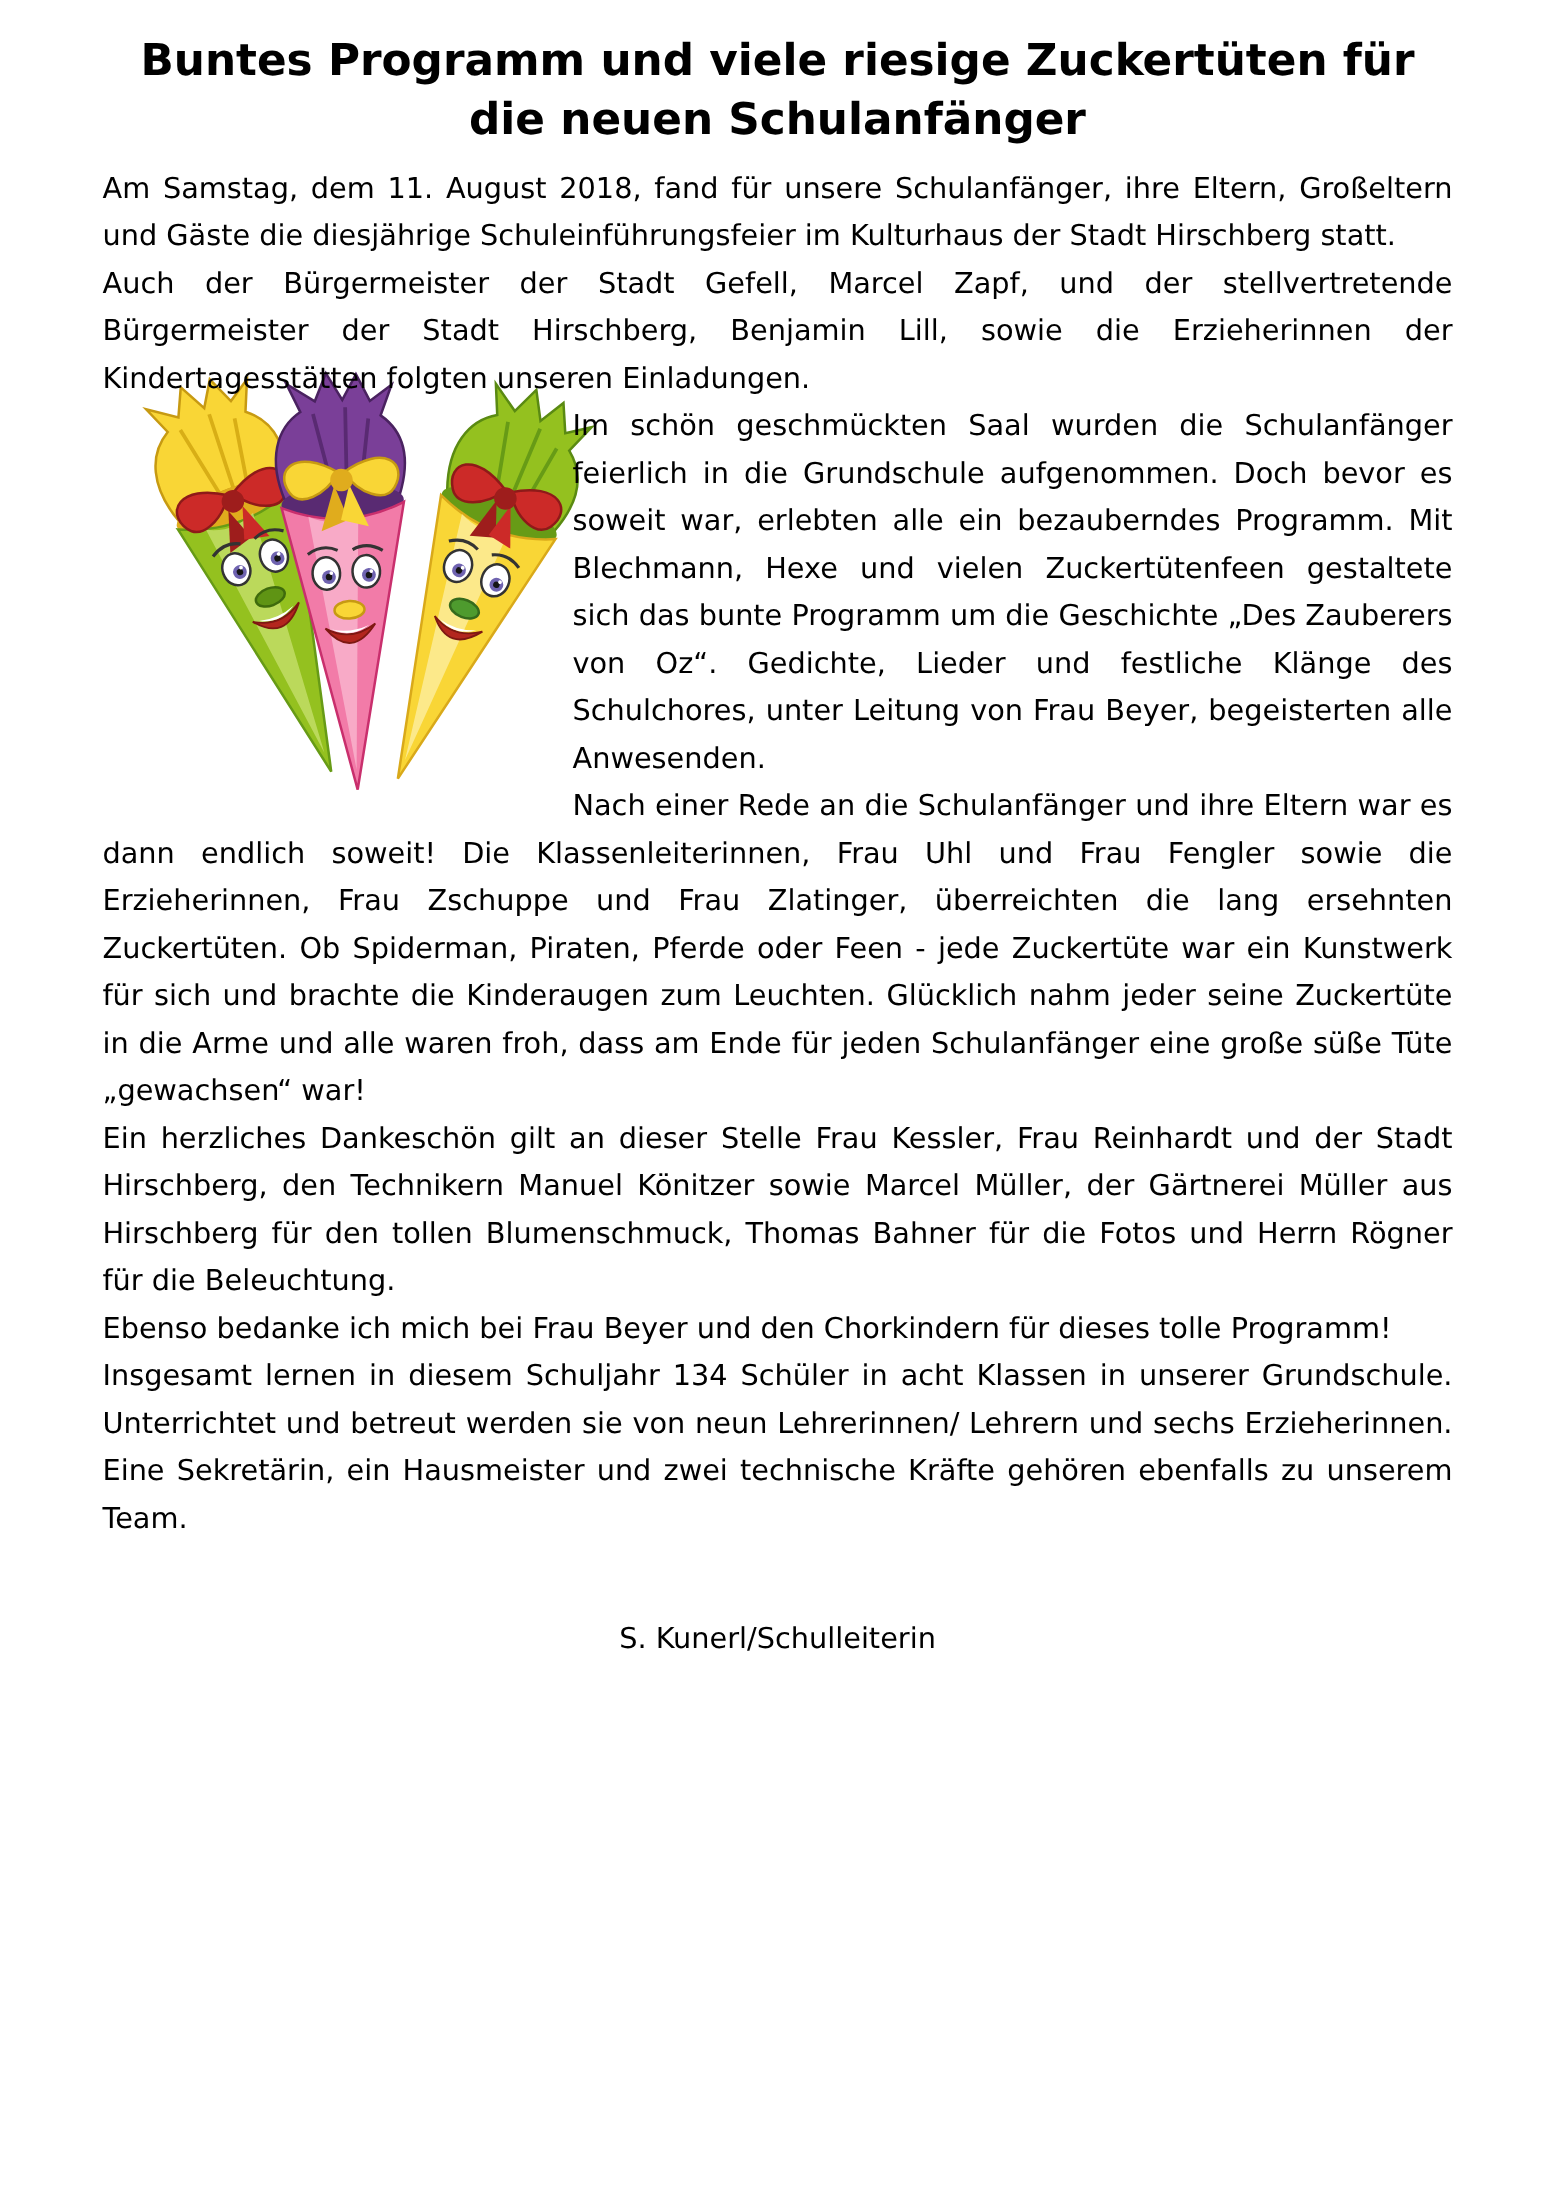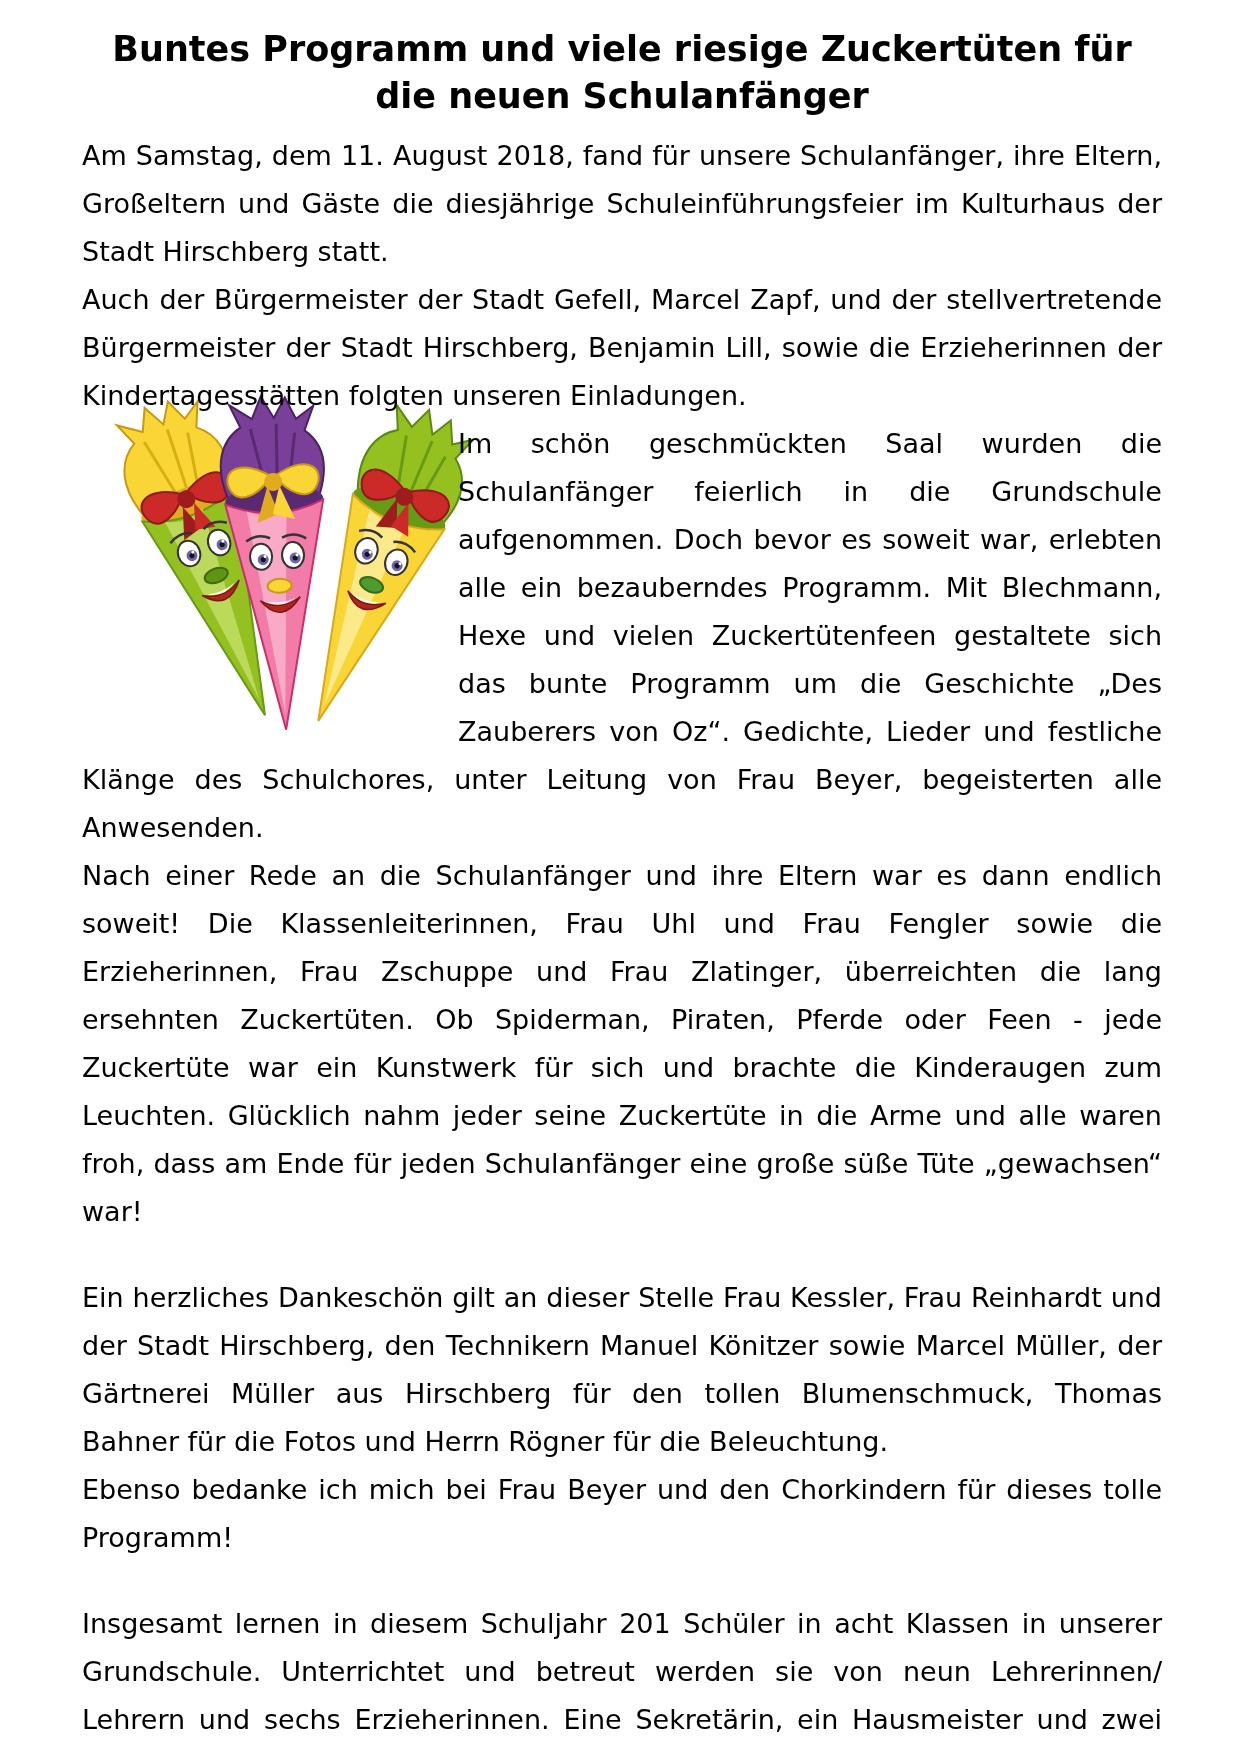--- a/index.html
+++ b/index.html
@@ -14,26 +14,26 @@
     overflow:hidden;
   }
   .title {
     font-size:35px;
     font-weight:bold;
     text-align:center;
     line-height:47px;
     margin:0 0 12px 0;
   }
   p.body {
-    font-size:27px;
-    line-height:48px;
+    font-size:23px;
+    line-height:38px;
     text-align:justify;
     margin:0;
   }
-  p.gap { margin-top:38px; }
+  p.gap { }
   p.sig { margin-top:58px; text-align:center; }
   figure.cones {
     float:left;
     width:368px;
     height:336px;
     margin:-14px 8px 0 0;
     padding:0;
   }
   figure.cones svg { overflow:visible; display:block; }
 </style>
@@ -150,17 +150,17 @@
     </figure>
 
     <p class="body">Im schön geschmückten Saal wurden die Schulanfänger feierlich in die Grundschule aufgenommen. Doch bevor es soweit war, erlebten alle ein bezauberndes Programm. Mit Blechmann, Hexe und vielen Zuckertütenfeen gestaltete sich das bunte Programm um die Geschichte „Des Zauberers von Oz“. Gedichte, Lieder und festliche Klänge des Schulchores, unter Leitung von Frau Beyer, begeisterten alle Anwesenden.</p>
   </div>
 
   <p class="body">Nach einer Rede an die Schulanfänger und ihre Eltern war es dann endlich soweit! Die Klassenleiterinnen, Frau Uhl und Frau Fengler sowie die Erzieherinnen, Frau Zschuppe und Frau Zlatinger, überreichten die lang ersehnten Zuckertüten. Ob Spiderman, Piraten, Pferde oder Feen - jede Zuckertüte war ein Kunstwerk für sich und brachte die Kinderaugen zum Leuchten. Glücklich nahm jeder seine Zuckertüte in die Arme und alle waren froh, dass am Ende für jeden Schulanfänger eine große süße Tüte „gewachsen“ war!</p>
 
   <p class="body gap">Ein herzliches Dankeschön gilt an dieser Stelle Frau Kessler, Frau Reinhardt und der Stadt Hirschberg, den Technikern Manuel Könitzer sowie Marcel Müller, der Gärtnerei Müller aus Hirschberg für den tollen Blumenschmuck, Thomas Bahner für die Fotos und Herrn Rögner für die Beleuchtung.</p>
   <p class="body">Ebenso bedanke ich mich bei Frau Beyer und den Chorkindern für dieses tolle Programm!</p>
 
-  <p class="body gap">Insgesamt lernen in diesem Schuljahr 201 Schüler in acht Klassen in unserer Grundschule. Unterrichtet und betreut werden sie von neun Lehrerinnen/ Lehrern und sechs Erzieherinnen. Eine Sekretärin, ein Hausmeister und zwei technische Kräfte gehören ebenfalls zu unserem Team.</p>
+  <p class="body gap">Insgesamt lernen in diesem Schuljahr 134 Schüler in acht Klassen in unserer Grundschule. Unterrichtet und betreut werden sie von neun Lehrerinnen/ Lehrern und sechs Erzieherinnen. Eine Sekretärin, ein Hausmeister und zwei technische Kräfte gehören ebenfalls zu unserem Team.</p>
 
   <p class="body sig">S. Kunerl/Schulleiterin</p>
 
 </div>
 
 </body></html>

